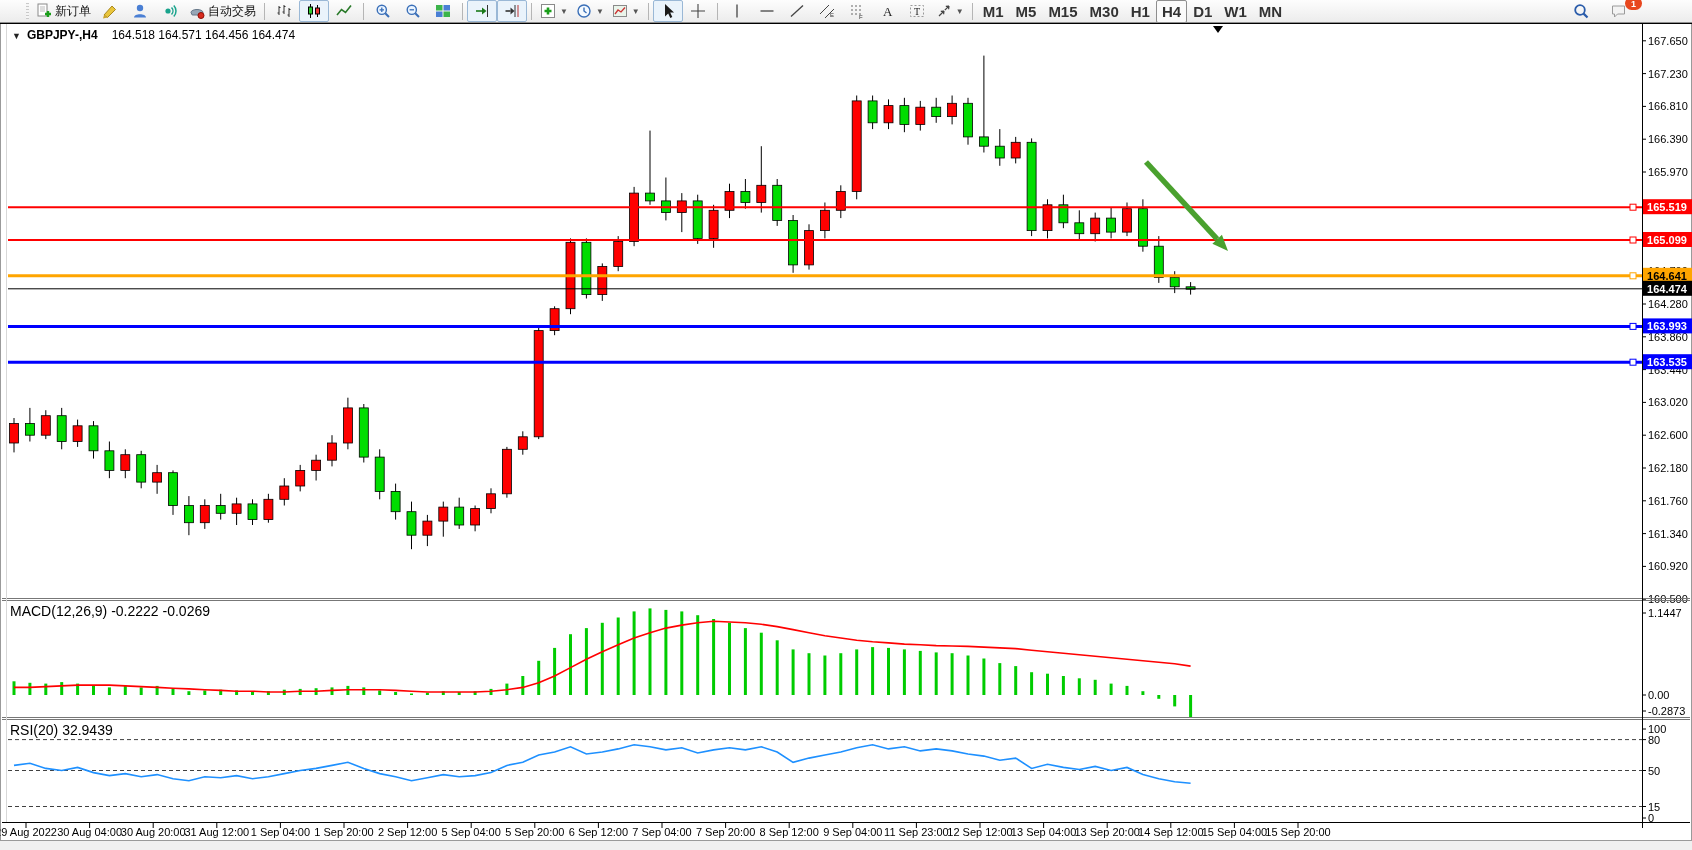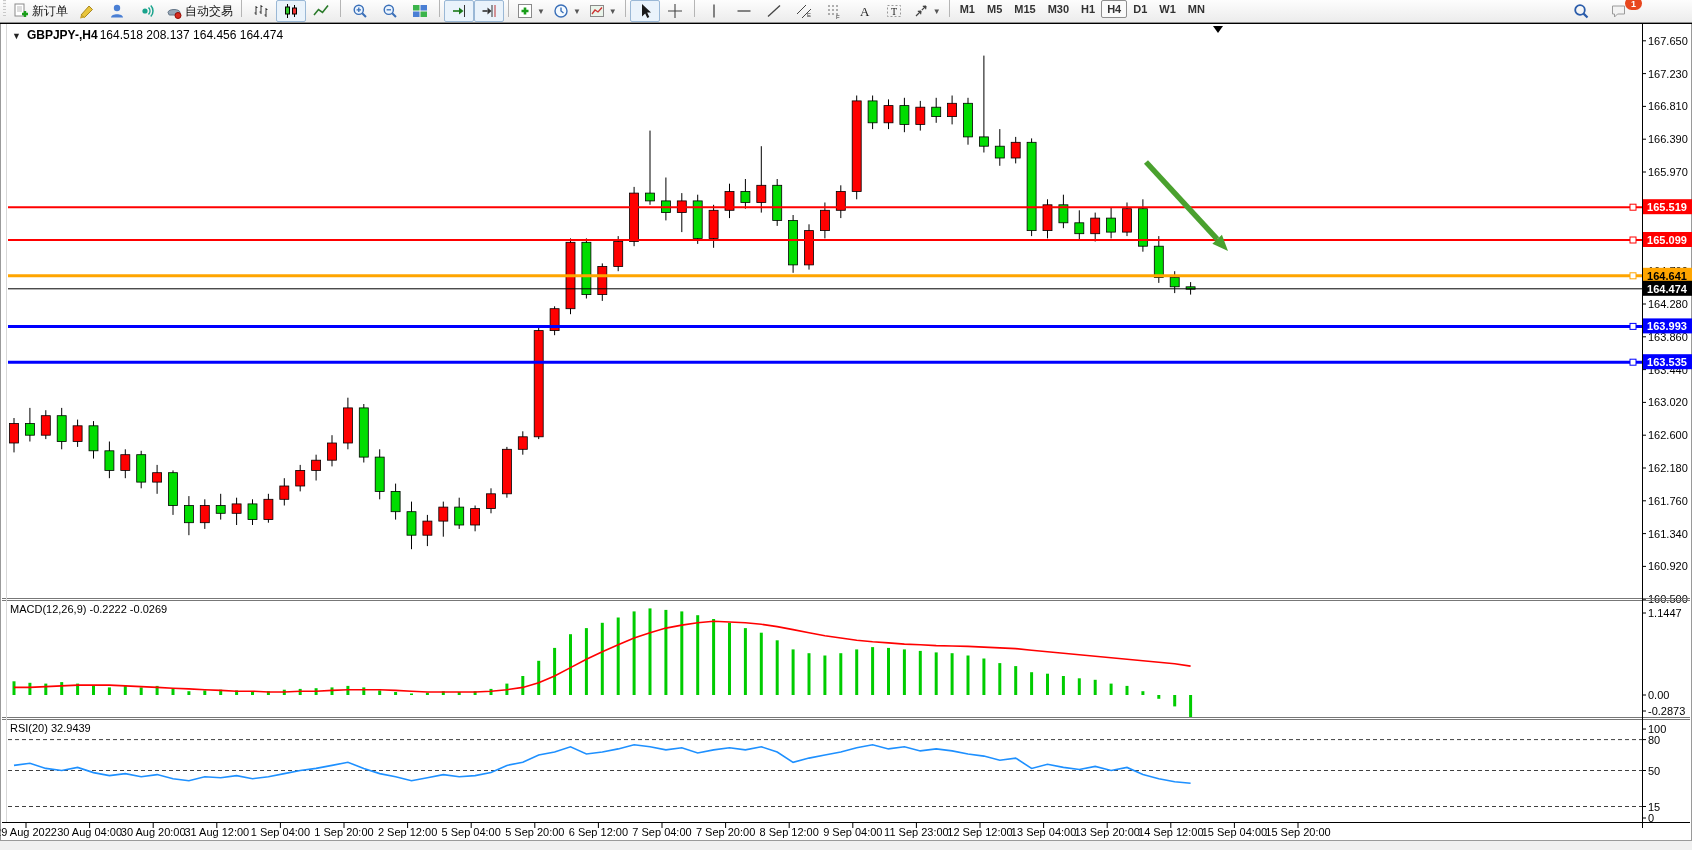--- a/index.html
+++ b/index.html
@@ -1,36 +1,36 @@
 <!DOCTYPE html>
 <html><head>
 <meta charset="utf-8">
 <style>
   html,body{margin:0;padding:0}
   body{width:1692px;height:850px;background:#f0f0f0;font-family:"Liberation Sans",sans-serif;position:relative;overflow:hidden}
-  .toolbar{position:absolute;top:0;left:0;width:1692px;height:23px;background:linear-gradient(#fdfdfd,#ececec);border-bottom:1px solid #8f8f8f;display:flex;align-items:flex-start;padding-left:0;box-sizing:border-box;z-index:10}
+  .toolbar{position:absolute;top:0;left:0;width:1692px;height:23px;background:linear-gradient(#fdfdfd,#ececec);border-bottom:1px solid #8f8f8f;display:flex;align-items:center;padding-left:23px;box-sizing:border-box;z-index:10}
   .tbtn{height:20px;min-width:22px;display:flex;align-items:center;justify-content:center;gap:3px;padding:0 3px;border:1px solid transparent;border-radius:2px;cursor:default}
   .tbtn.active{background:#eaf3fb;border-color:#9ab8d6}
   .tbtn svg{display:block}
   .tb-label{font-size:12px;color:#111;white-space:nowrap}
   .dd{font-size:8px;color:#555;margin-left:1px}
   .sep{width:1px;height:17px;background:#b5b5b5;margin:0 4px;flex:none}
   .grip{width:3px;height:16px;margin:0 3px;background:repeating-linear-gradient(#c9c9c9 0 1px,#f5f5f5 1px 3px);flex:none}
-  .tf{font-size:11px;font-weight:bold;color:#333;padding:2px 5px;border:1px solid transparent;border-radius:2px}
+  .tf{font-size:15px;font-weight:bold;color:#333;padding:2px 5px;border:1px solid transparent;border-radius:2px}
   .tf.active{background:#fafafa;border-color:#8e8e8e}
   .right-tools{margin-left:auto;display:flex;align-items:center;gap:8px;padding-right:58px}
   .chatwrap{position:relative}
   .badge{position:absolute;top:-4px;right:-9px;min-width:13px;height:13px;background:#e8471e;color:#fff;border-radius:8px;font-size:9px;font-weight:bold;display:flex;align-items:center;justify-content:center;padding:0 2px}
   .chart-bg{position:absolute;left:0;top:23px;width:1692px;height:817px;background:#fff;border-left:1px solid #9a9a9a;border-right:1px solid #9a9a9a;box-sizing:border-box;z-index:1}
   .bottom-strip{position:absolute;left:0;top:840px;width:1692px;height:10px;background:#f0f0f0;border-top:1px solid #9a9a9a;z-index:3}
   #gfx{position:absolute;left:0;top:0;z-index:2}
   .flabel{position:absolute;z-index:4;font-size:12px;color:#000;white-space:nowrap}
-  .ind-label{font-size:11px}
+  .ind-label{font-size:14px}
   .collapse{font-size:9px;margin-right:6px;color:#222}
-  .sym{margin-right:2px}
+  .sym{margin-right:14px}
 </style>
 </head>
 <body>
 
 <div class="toolbar" id="toolbar">
     <div class="grip"></div>
     <div class="tbtn">
       <svg width="16" height="16" viewBox="0 0 16 16">
         <rect x="2" y="1" width="9" height="12" fill="#fff" stroke="#8a8a8a"></rect>
         <line x1="4" y1="4" x2="9" y2="4" stroke="#bbb"></line>
@@ -225,21 +225,21 @@
           <path d="M1.5 3h12v8h-7l-3 3v-3h-2z" fill="#f3f3f3" stroke="#9a9a9a"></path>
         </svg>
         <span class="badge">1</span>
       </div>
     </div>
   </div>
 
 <div class="chart-bg"></div>
 
 <div class="flabel" style="left:12px;top:28px">
-  <span class="collapse">▼</span><span class="sym" style="font-weight:bold">GBPJPY-,H4</span><span>164.518 208.137 164.456 164.474</span>
+  <span class="collapse">▼</span><span class="sym" style="font-weight:bold">GBPJPY-,H4</span><span>164.518 164.571 164.456 164.474</span>
 </div>
 
 <div class="flabel ind-label" style="left:10px;top:603px">
   <span>MACD(12,26,9)</span>
   <span>-0.2222</span>
   <span>-0.0269</span>
 </div>
 
 <div class="flabel ind-label" style="left:10px;top:722px">
   <span>RSI(20)</span>

